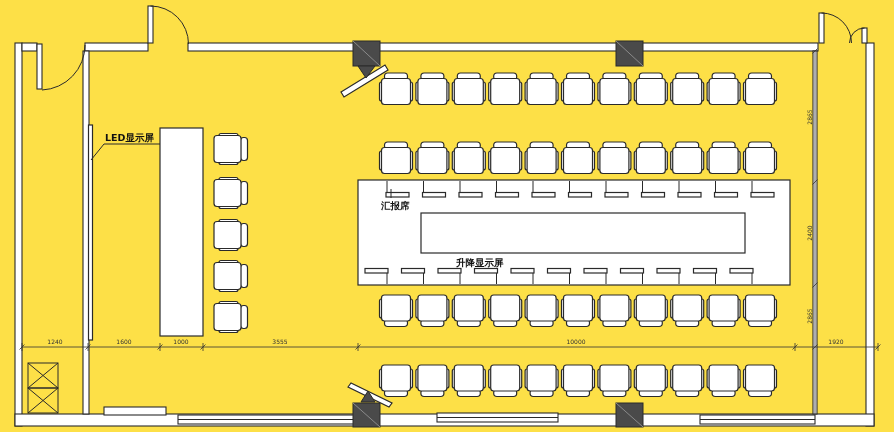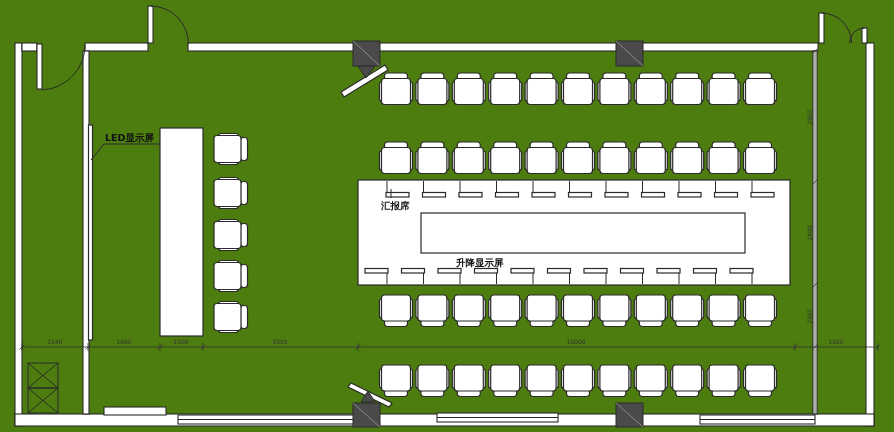--- a/index.html
+++ b/index.html
@@ -1,16 +1,16 @@
 <!DOCTYPE html>
 <html style="--line: #2a2a2a; --column: #4a4a4a; --dim: #333333;"><head>
 <meta charset="utf-8">
 <style>
   html,body{margin:0;padding:0;background:#fff;}
-  .stage{width:894px;height:432px;position:relative;background:#4d7c0f;overflow:hidden;}
+  .stage{width:894px;height:432px;position:relative;background:#fde047;overflow:hidden;}
   svg{display:block;}
   .wall{fill:#ffffff;stroke:var(--line);stroke-width:1.1;}
   .thin{fill:none;stroke:var(--line);stroke-width:1;}
   .furn{fill:#ffffff;stroke:var(--line);stroke-width:1.2;}
   .dark{fill:var(--column);stroke:var(--line);stroke-width:1;}
   .dimline{stroke:var(--dim);stroke-width:0.8;fill:none;}
   text{font-family:"DejaVu Sans","Liberation Sans",sans-serif;}
   .cjk{font-size:9.5px;font-weight:600;fill:#111;}
   .dimtxt{font-size:6px;fill:#333;}
 </style>

